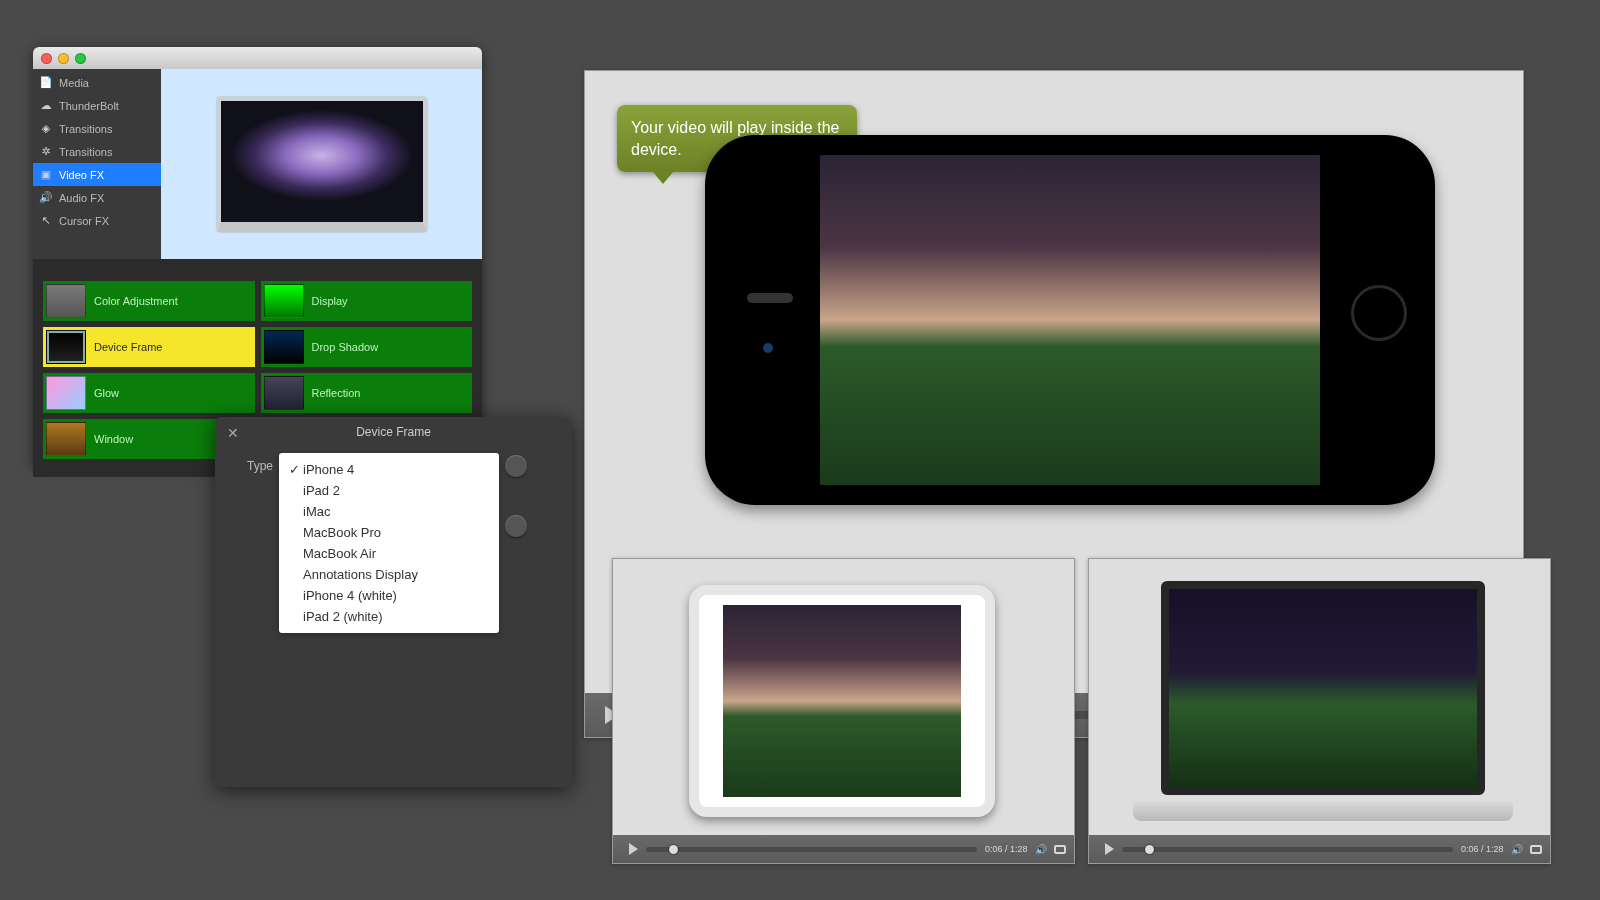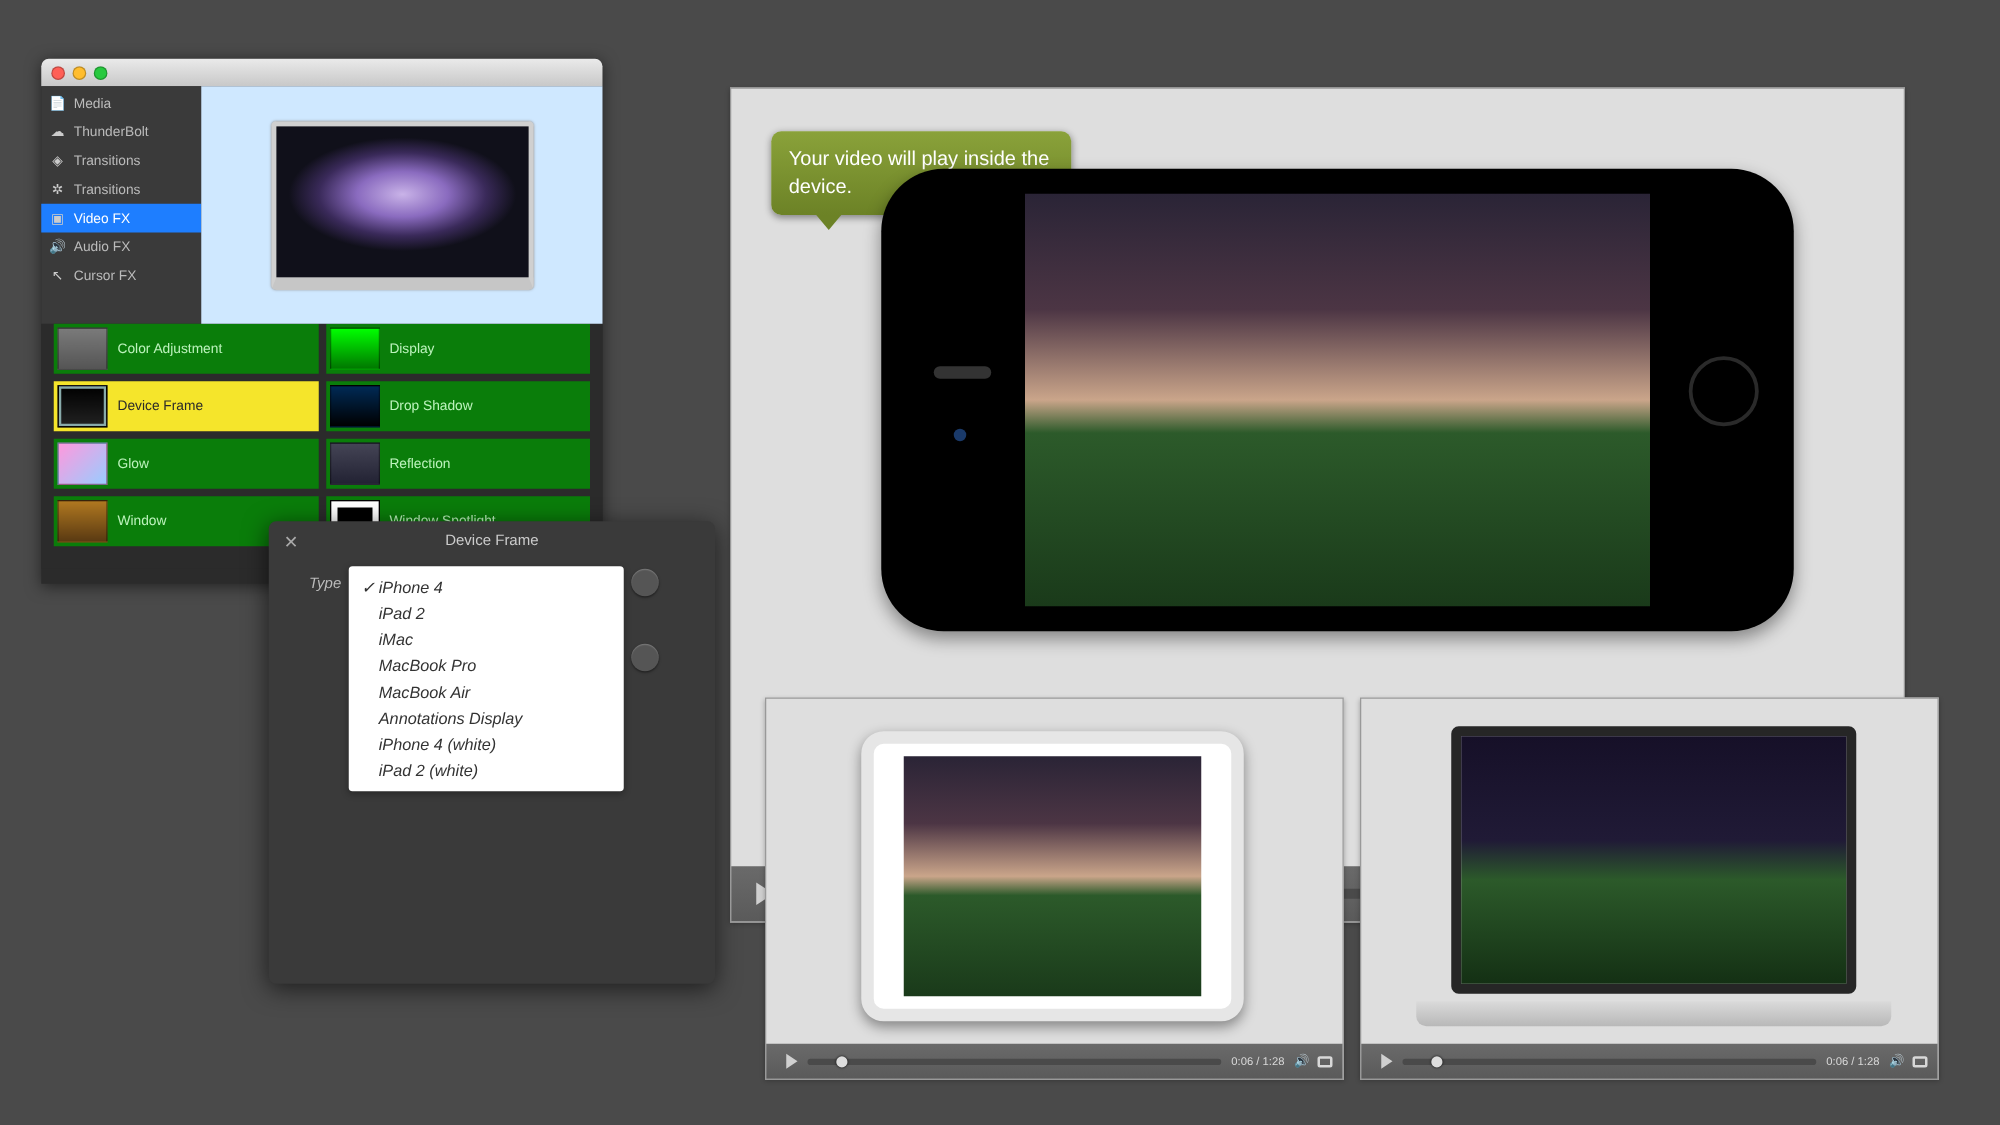--- a/index.html
+++ b/index.html
@@ -41,21 +41,21 @@
     border-radius:4px; box-shadow:0 0 2px #999;
     position:relative; overflow:hidden;
   }
   .macbook .screen{
     width:100%; height:100%;
     background:radial-gradient(ellipse 60% 50% at 50% 45%, #c9b3e8 0%, #8a6bbf 30%, #3a2a5a 55%, #10101a 75%);
   }
 
   .fx-grid {
     display:grid; grid-template-columns:1fr 1fr; gap:6px;
-    padding:0 10px 18px; background:#2b2b2b;
+    padding:22px 10px 18px; background:#2b2b2b;
   }
   .fx {
     height:40px; background:#0a7d0a; display:flex; align-items:center;
     color:#bdf3bd; cursor:pointer;
   }
   .fx.selected { background:#f5e52b; color:#2a2a2a; }
   .fx .thumb {
     width:40px; height:34px; margin:3px 8px 3px 3px; border:1px solid rgba(0,0,0,.4);
     background:#222; flex:0 0 auto;
   }
@@ -71,21 +71,21 @@
 
   
   .popup {
     position:absolute; left:215px; top:417px; width:357px; height:370px;
     background:#3a3a3a; border-radius:6px;
     box-shadow:0 4px 20px rgba(0,0,0,.6);
     padding:8px 12px 16px; color:#bbb;
   }
   .popup .close { position:absolute; left:12px; top:8px; color:#aaa; font-size:14px; cursor:pointer;}
   .popup h3 { text-align:center; font-size:12px; font-weight:500; color:#ccc; margin-bottom:14px;}
-  .popup .row { display:flex; align-items:flex-start; margin-top:6px;font-style:italic;}
+  .popup .row { display:flex; align-items:flex-start; margin-top:6px;}
   .popup .label{ width:52px; text-align:right; font-size:12px; padding-top:6px; padding-right:6px;}
   .popup .dropdown {
     background:#fff; width:220px; border-radius:3px; padding:6px 8px;
     box-shadow:0 2px 6px rgba(0,0,0,.3);
   }
   .dd-item{ font-size:13px; padding:3px 2px; color:#333; cursor:pointer; display:flex;}
   .dd-item .check{ width:14px; display:inline-block;}
   .circ-btn{
     width:22px; height:22px; border-radius:50%; background:#555;
     margin-left:6px; margin-top:2px; box-shadow:inset 0 1px 1px rgba(255,255,255,.2), 0 1px 2px rgba(0,0,0,.5);

